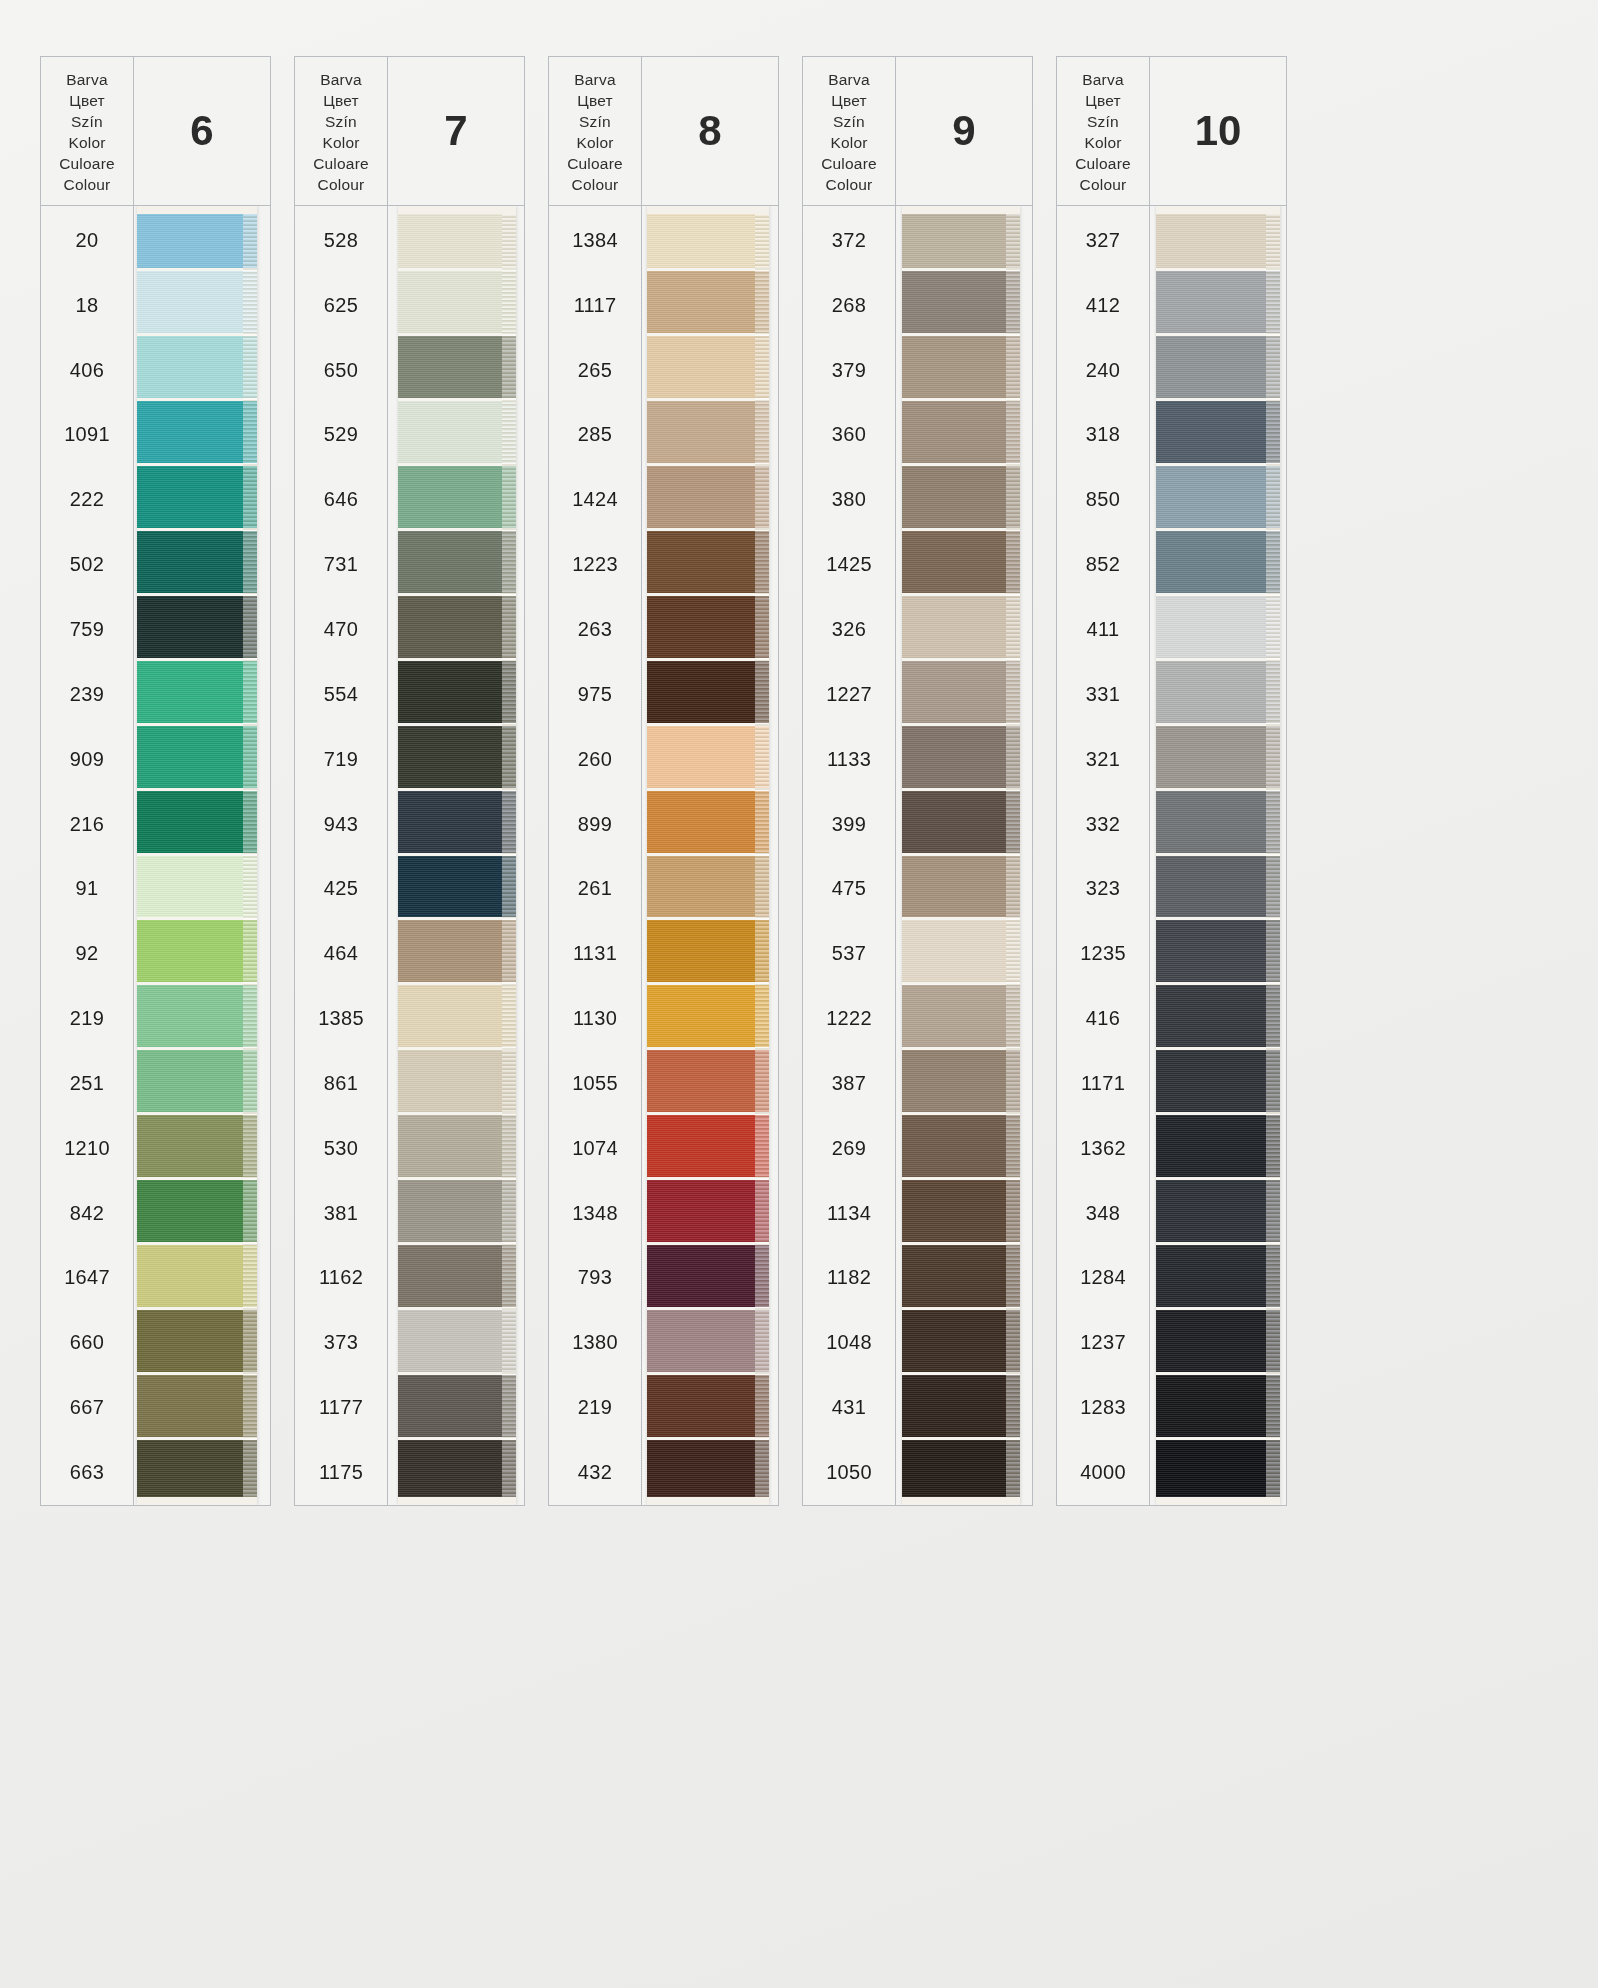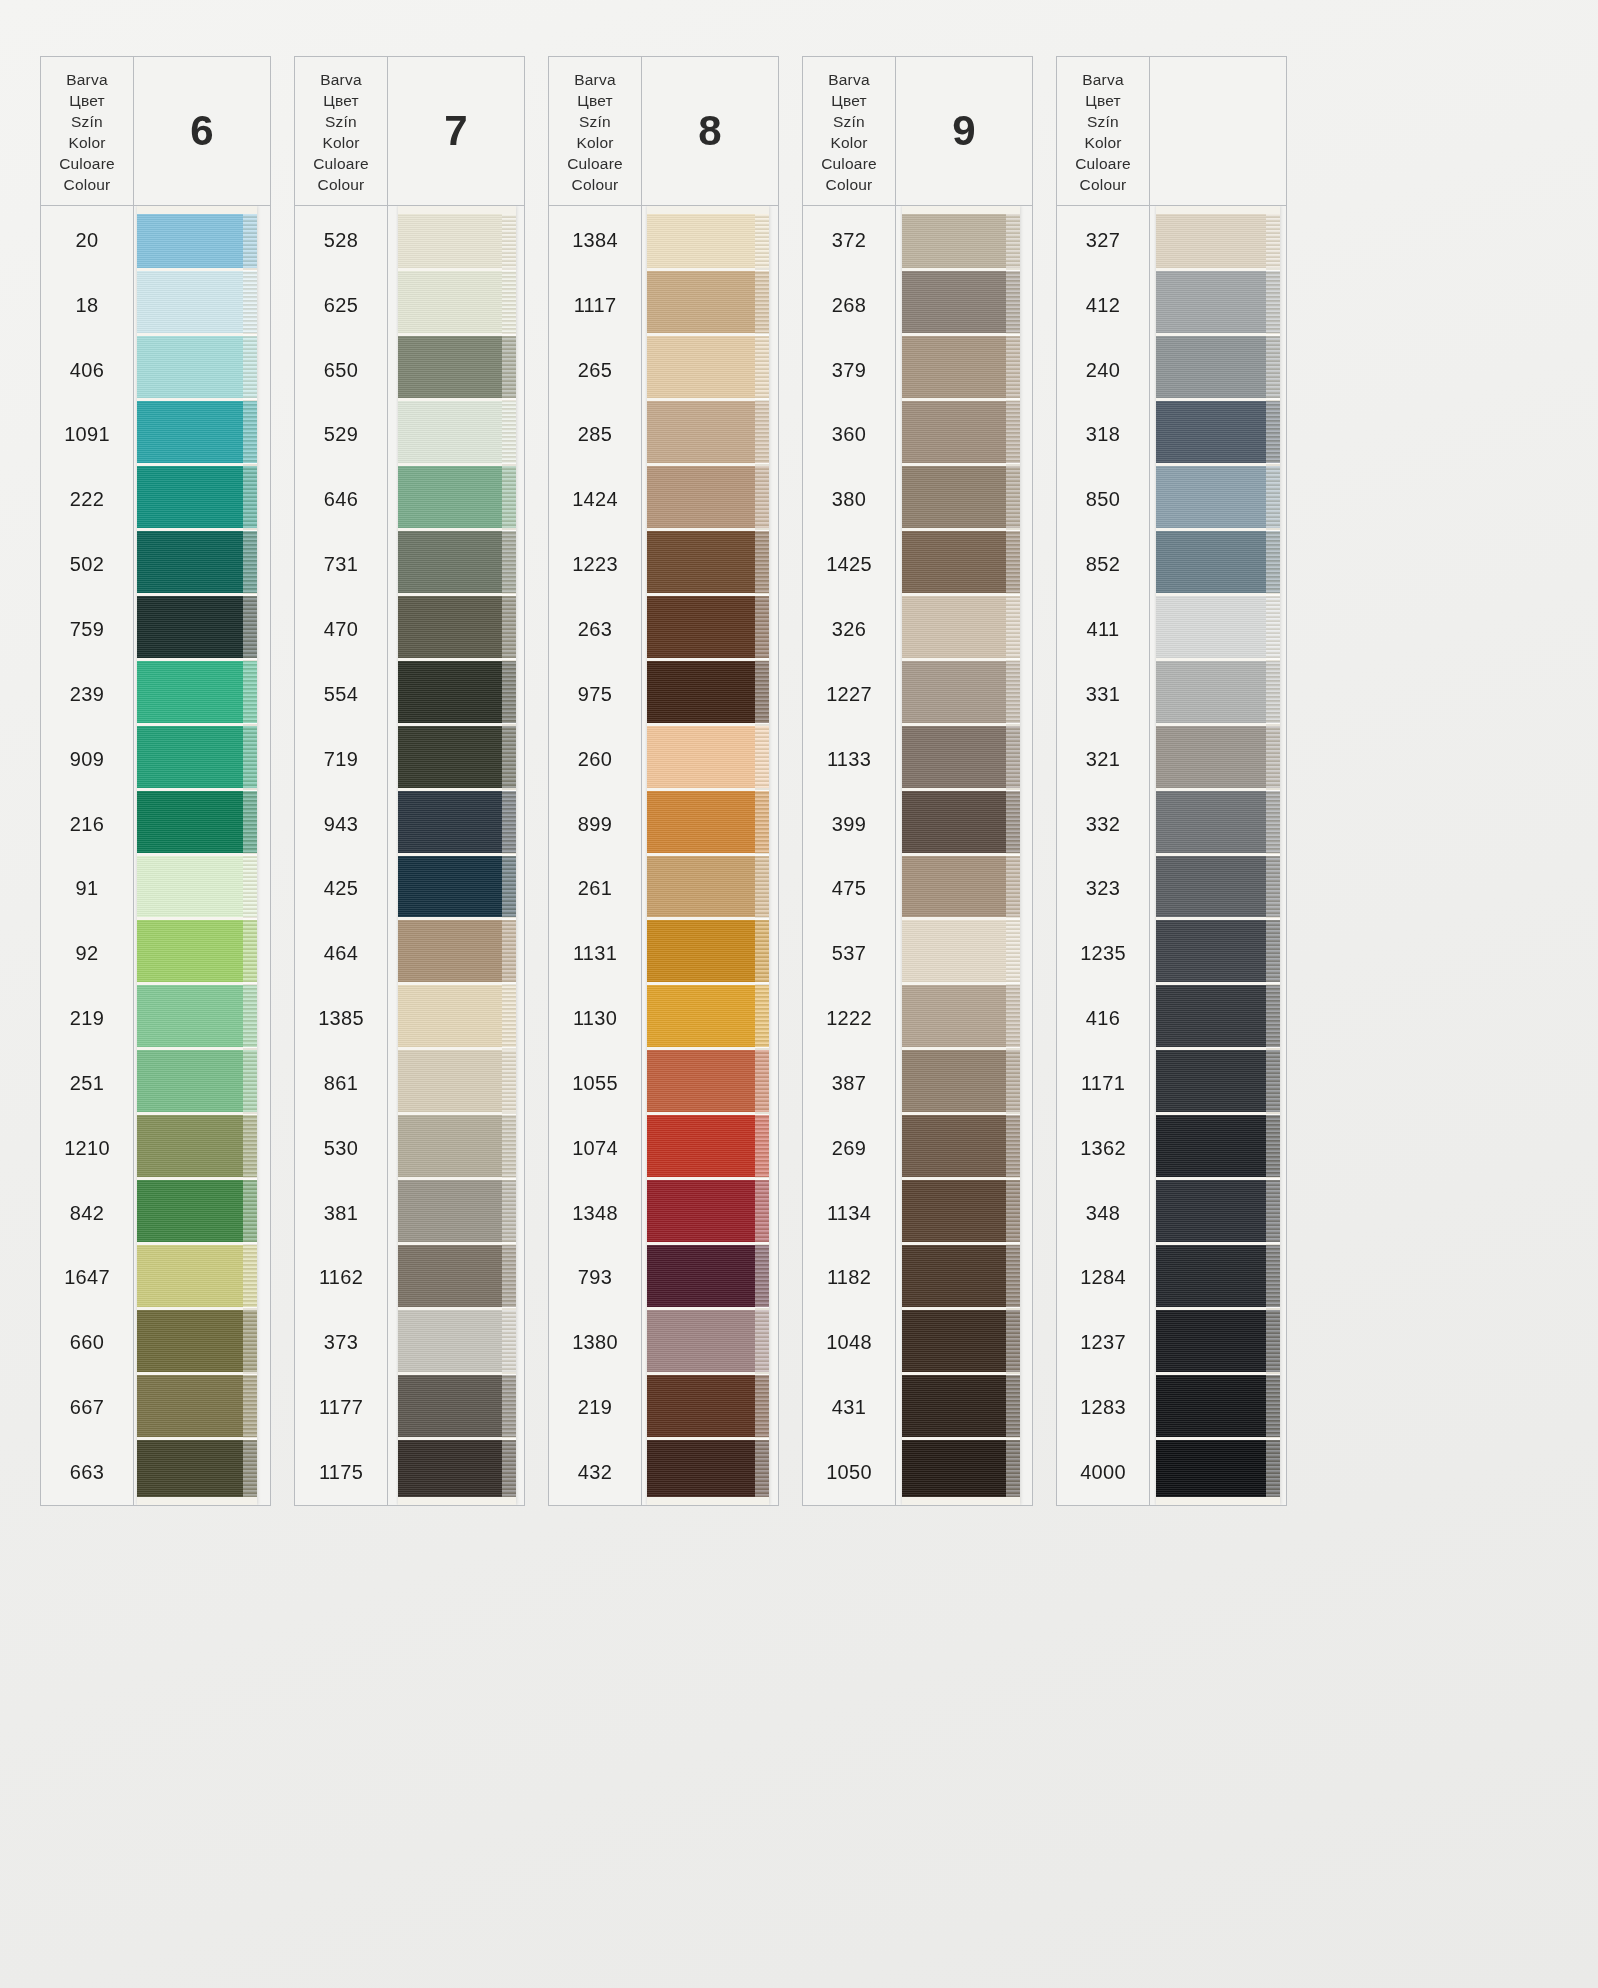--- a/index.html
+++ b/index.html
@@ -419,20 +419,21 @@
       <div class="col">
         <div class="col-head">
           <div class="head-langs">
             <span>Barva</span>
             <span>Цвет</span>
             <span>Szín</span>
             <span>Kolor</span>
             <span>Culoare</span>
             <span>Colour</span>
           </div>
+          <div class="head-num">10</div>
         </div>
         <div class="col-body">
           <div class="codes">
             <div class="code">327</div>
             <div class="code">412</div>
             <div class="code">240</div>
             <div class="code">318</div>
             <div class="code">850</div>
             <div class="code">852</div>
             <div class="code">411</div>

